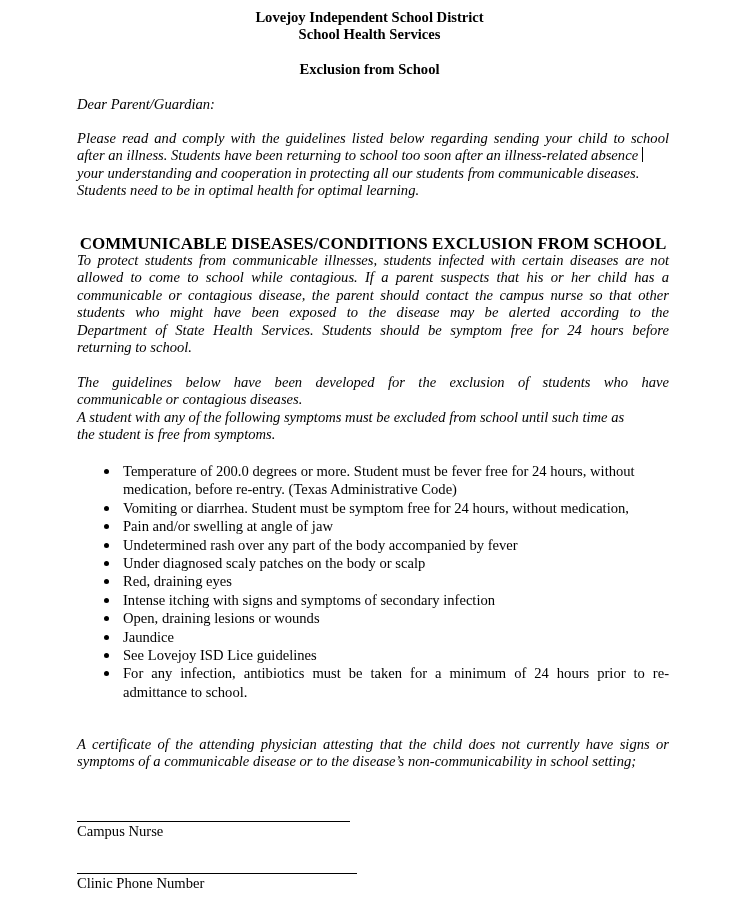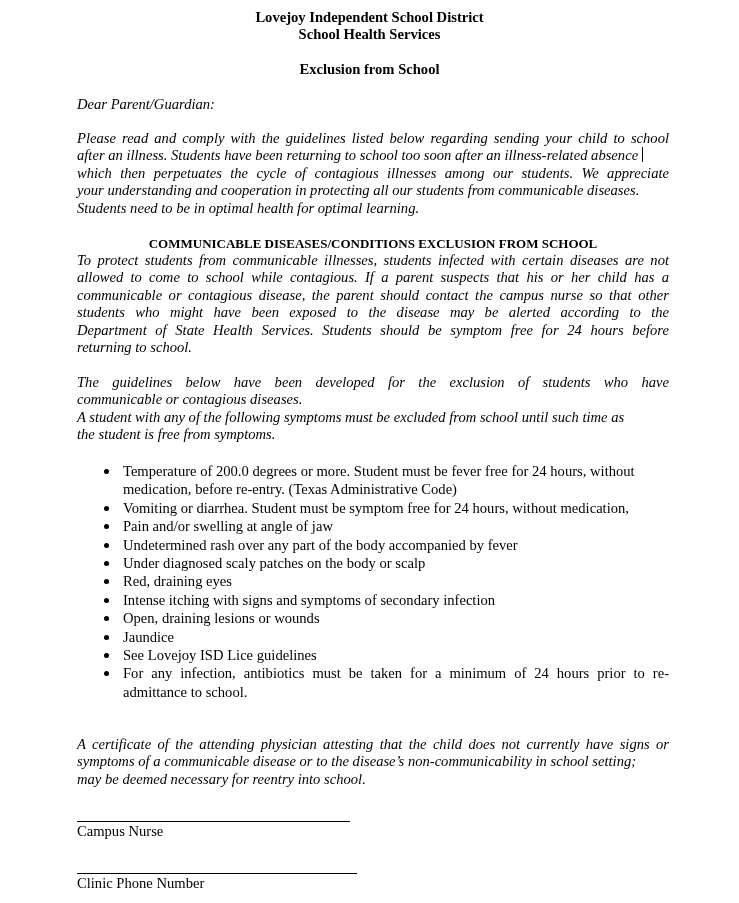--- a/index.html
+++ b/index.html
@@ -45,21 +45,21 @@
     text-align: justify;
     text-align-last: justify;
     white-space: normal;
   }
   .section-heading {
     position: absolute;
     left: 77px;
     width: 592px;
     text-align: center;
     font-weight: bold;
-    font-size: 13px;
+    font-size: 17px;
     line-height: 17px;
   }
   .bullets {
     position: absolute;
     left: 77px;
     top: 461px;
     width: 592px;
     margin: 0;
     padding: 0;
     list-style: none;
@@ -105,21 +105,20 @@
 
   <div class="center-bold" style="top:8px;">Lovejoy Independent School District</div>
   <div class="center-bold" style="top:25px;">School Health Services</div>
   <div class="center-bold" style="top:60px;">Exclusion from School</div>
 
   <div class="block" style="top:95px;">Dear Parent/Guardian:</div>
 
   <div class="block" style="top:129px;">
     <span class="jline">Please read and comply with the guidelines listed below regarding sending your child to school</span>
     <span class="line"><span>after an illness.  Students have been returning to school too soon after an illness-related absence</span><span class="cursor"></span></span>
-    <span class="jline">which then perpetuates the cycle of contagious illnesses among our students.  We appreciate</span>
     <span class="line">your understanding and cooperation in protecting all our students from communicable diseases.</span>
     <span class="line">Students need to be in optimal health for optimal learning.</span>
   </div>
 
   <div class="section-heading" style="top:234px;">COMMUNICABLE DISEASES/CONDITIONS EXCLUSION FROM SCHOOL</div>
 
   <div class="block" style="top:251px;">
     <span class="jline">To protect students from communicable illnesses, students infected with certain diseases are not</span>
     <span class="jline">allowed to come to school while contagious.  If a parent suspects that his or her child has a</span>
     <span class="jline">communicable or contagious disease, the parent should contact the campus nurse so that other</span>
@@ -180,21 +179,20 @@
     <li>
       <span class="bullet-dot"></span>
       <span class="jline">For any infection, antibiotics must be taken for a minimum of 24 hours prior to re-</span>
       <span class="line">admittance to school.</span>
     </li>
   </ul>
 
   <div class="block" style="top:735px;">
     <span class="jline">A certificate of the attending physician attesting that the child does not currently have signs or</span>
     <span class="line">symptoms of a communicable disease or to the disease’s non-communicability in school setting;</span>
-    <span class="line">may be deemed necessary for reentry into school.</span>
   </div>
 
   <div class="sig-line" style="top:820px; width:273px;"></div>
   <div class="sig-label" style="top:822px;">Campus Nurse</div>
 
   <div class="sig-line" style="top:872px; width:280px;"></div>
   <div class="sig-label" style="top:874px;">Clinic Phone Number</div>
 
 </div>
 

